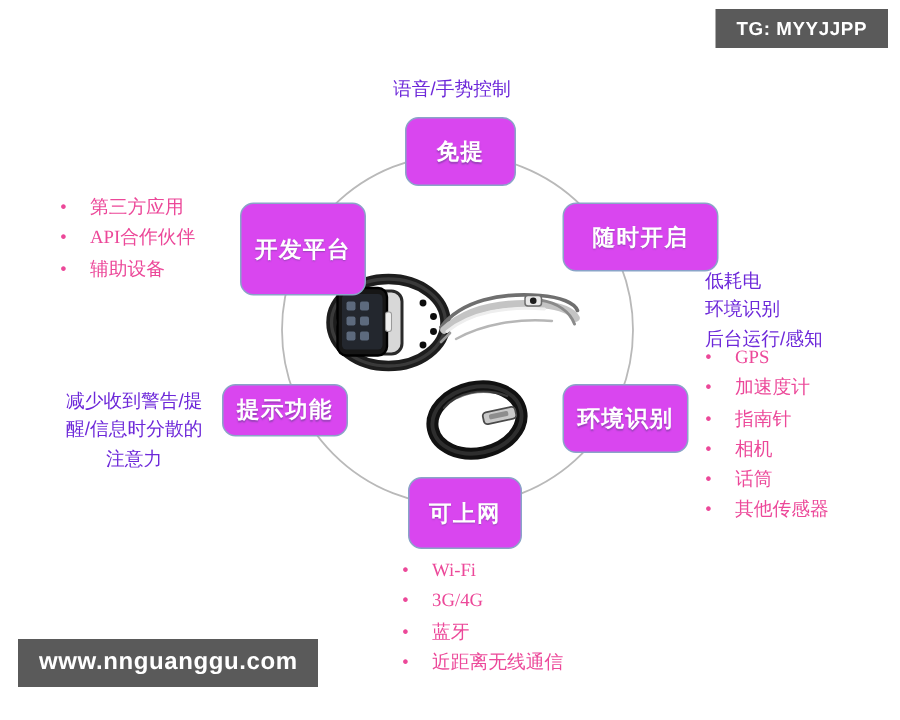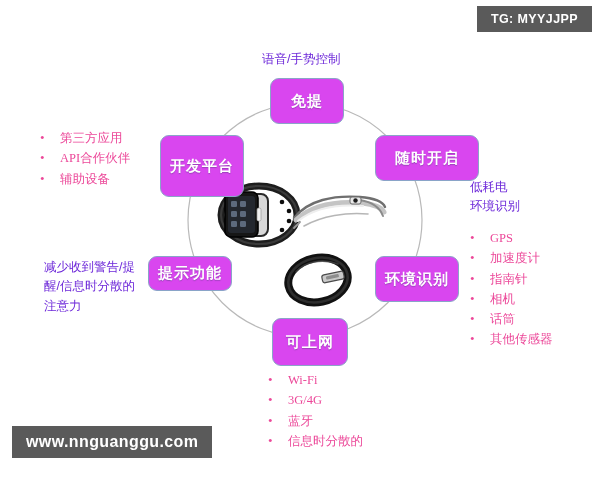--- a/index.html
+++ b/index.html
@@ -82,21 +82,21 @@
   
   .annot {
     position: absolute;
     color: #6d28d9;
     font-size: 12.5px;
     line-height: 1.55;
     white-space: nowrap;
   }
   #annot-voice-gesture { left: 262px; top: 50px; }
   #annot-always-on     { left: 470px; top: 130px; margin-top: 48px; }
-  #annot-notify        { left: 44px;  top: 258px; }
+  #annot-notify        { left: 44px;  top: 258px; text-align: center; }
 
   .annot-list {
     position: absolute;
     margin: 0;
     padding: 0;
     list-style: none;
     color: #ec4899;
     font-size: 12.5px;
     line-height: 1.62;
     font-family: Liberation Serif, serif;
@@ -184,20 +184,21 @@
 
   <div class="node" id="node-notify">提示功能</div>
 
   <div class="node" id="node-dev-platform">开发平台</div>
 
   <div class="annot" id="annot-voice-gesture">语音/手势控制</div>
 
   <div class="annot" id="annot-always-on">
     <div>低耗电</div>
     <div>环境识别</div>
+    <div>后台运行/感知</div>
   </div>
 
   <div class="annot" id="annot-notify">
     <div>减少收到警告/提</div>
     <div>醒/信息时分散的</div>
     <div>注意力</div>
   </div>
 
   <ul class="annot-list" id="list-dev-platform">
     <li>第三方应用</li>
@@ -211,20 +212,20 @@
     <li>指南针</li>
     <li>相机</li>
     <li>话筒</li>
     <li>其他传感器</li>
   </ul>
 
   <ul class="annot-list" id="list-network">
     <li>Wi-Fi</li>
     <li>3G/4G</li>
     <li>蓝牙</li>
-    <li>信息时分散的</li>
+    <li>近距离无线通信</li>
   </ul>
 
 </div>
 
 <div class="watermark" id="tg-badge">TG: MYYJJPP</div>
 
 <div class="watermark" id="site-badge">www.nnguanggu.com</div>
 
 </body></html>

